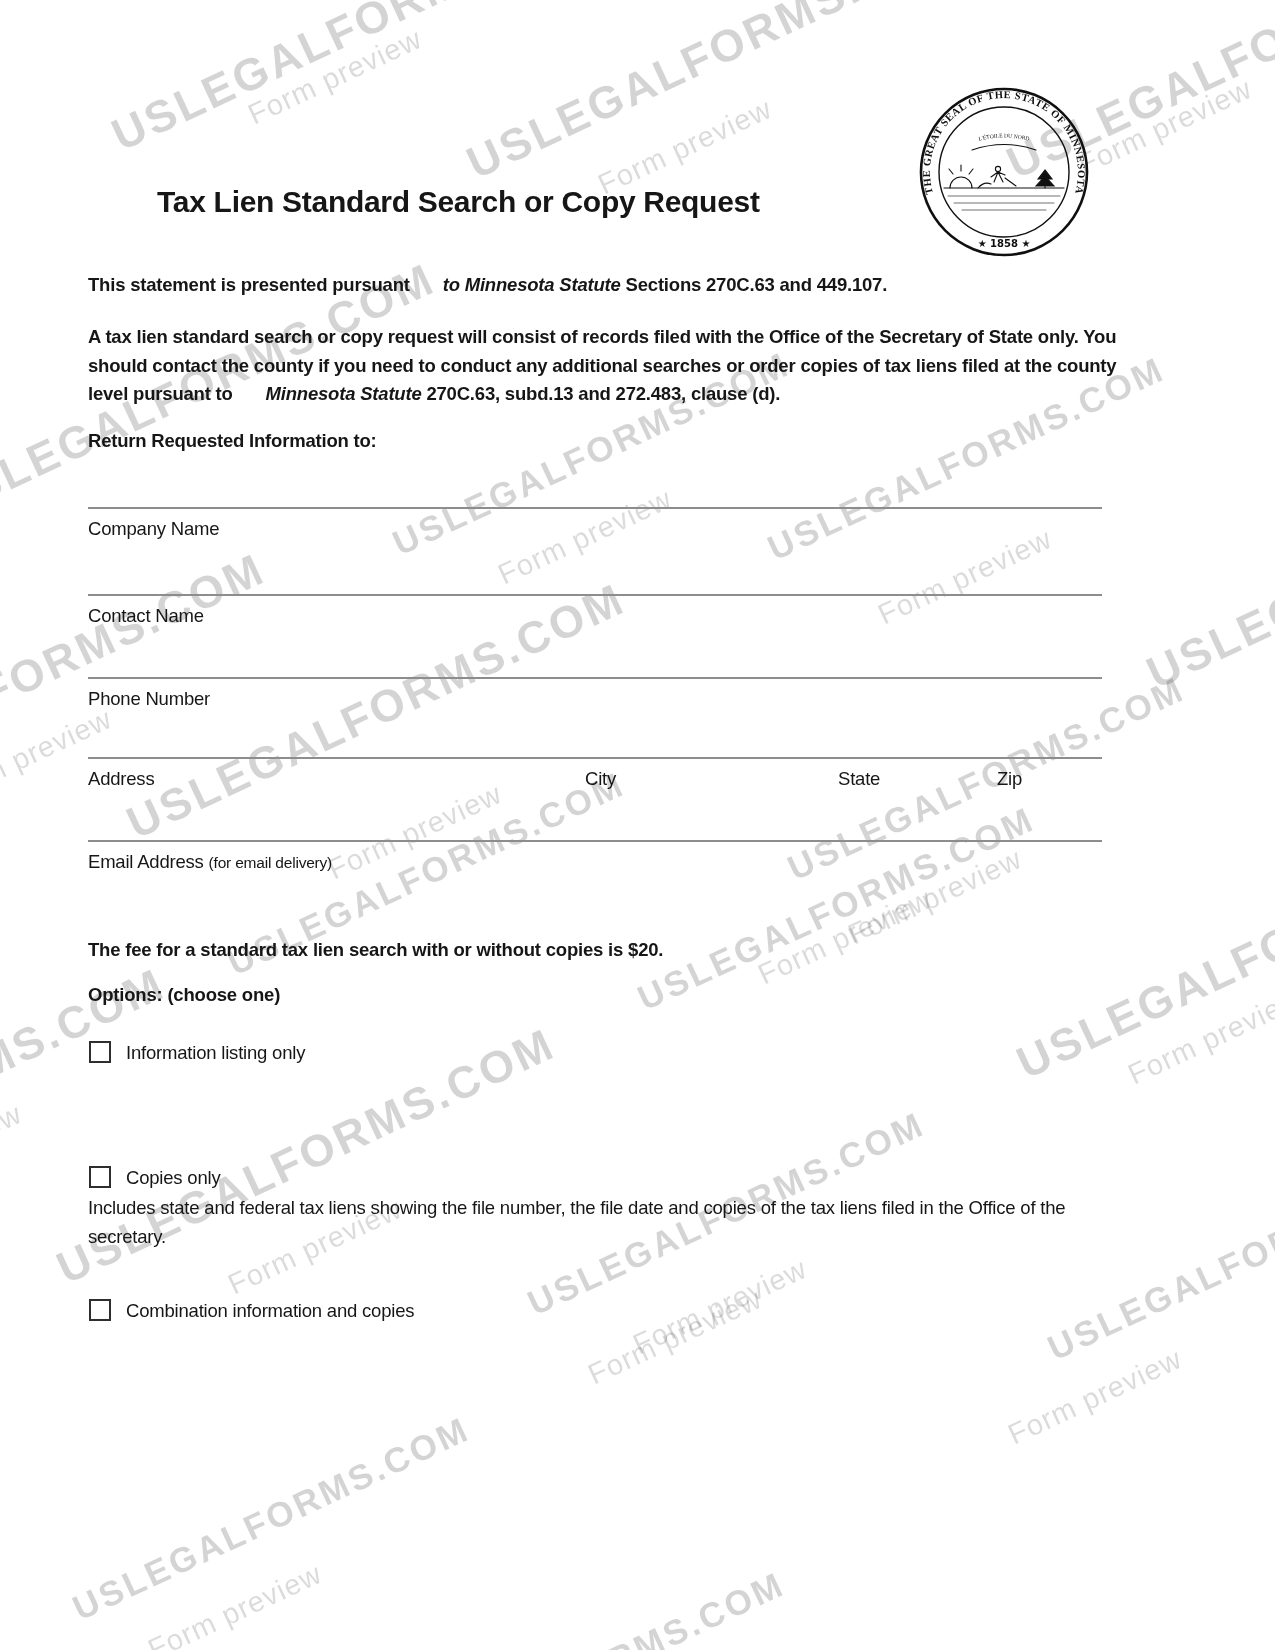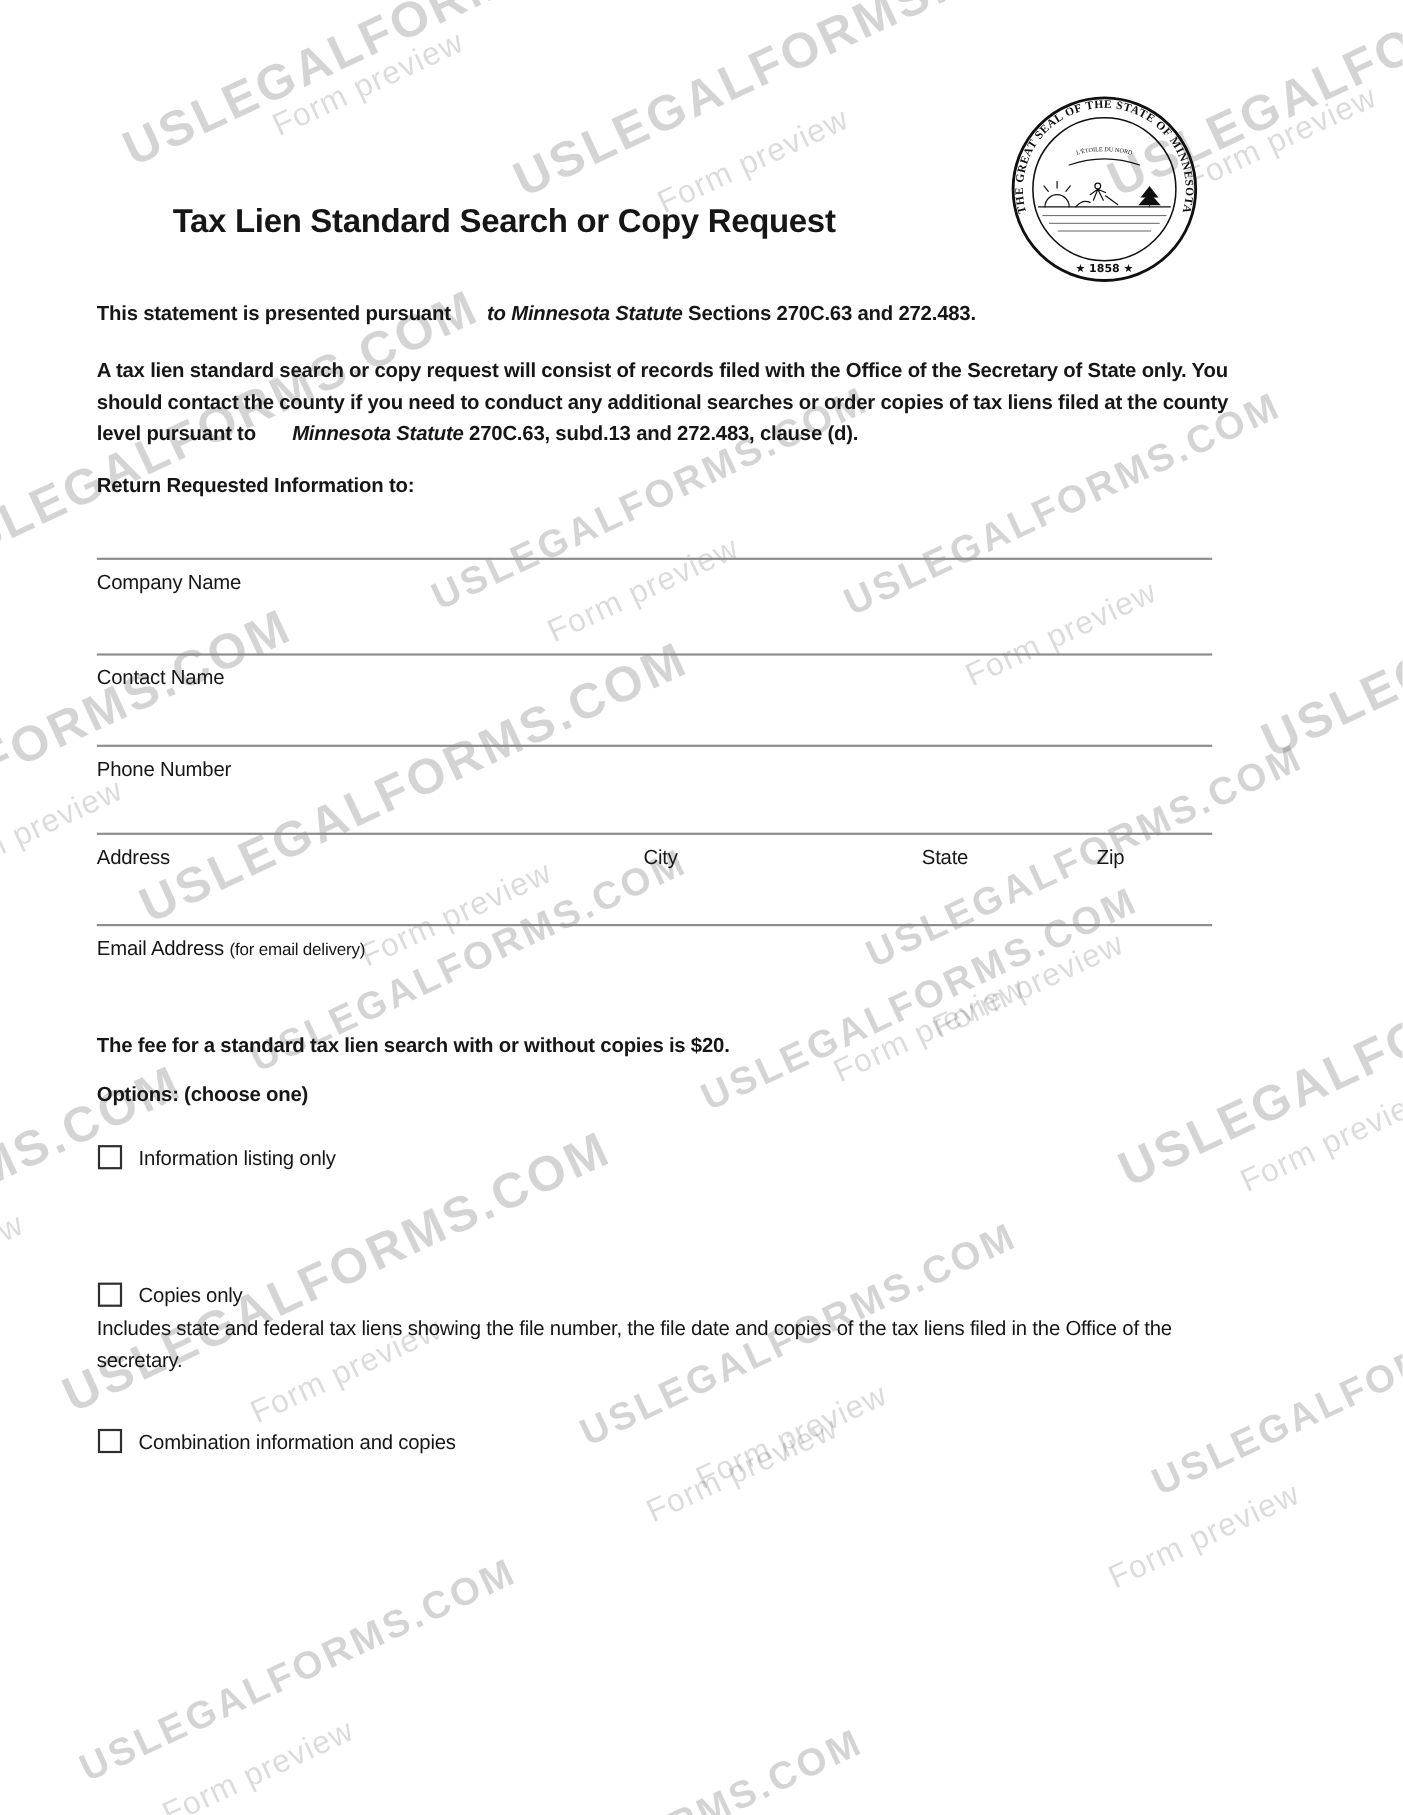--- a/index.html
+++ b/index.html
@@ -96,21 +96,21 @@
         <path d="M 127 90 l -9 10 h 18 z" fill="#101010"></path>
         <circle cx="80" cy="83" r="2.6"></circle>
         <path d="M 80 86 l -4 10 m 4 -10 l 5 10 m -5 -10 l -7 5 m 7 -5 l 7 3"></path>
         <path d="M 87 92 l 11 8"></path>
         <path d="M 60 102 q 6 -7 13 -4"></path>
       </g>
     </svg>
 
     <div class="abs subtitle">Tax Lien Standard Search or Copy Request</div>
 
-    <p class="abs para bold" style="top:271px"><span>This statement is presented pursuant </span><em>to Minnesota Statute</em><span> Sections 270C.63 and 272.483.</span></p>
+    <p class="abs para bold" style="top:271px"><span>This statement is presented pursuant </span><em>to Minnesota Statute</em><span> Sections 270C.63 and 449.107.</span></p>
 
     <p class="abs para bold" style="top:323px"><span>A tax lien standard search or copy request will consist of records filed with the Office of the Secretary of State only. You should contact the county if you need to conduct any additional searches or order copies of tax liens filed at the county level pursuant to </span><em>Minnesota Statute</em><span> 270C.63, subd.13 and 272.483, clause (d).</span></p>
 
     <div class="abs label bold" style="left:88px;top:430px">Return Requested Information to:</div>
 
     <div class="rule" style="top:507px"></div>
     <div class="abs label" style="left:88px;top:518px">Company Name</div>
 
     <div class="rule" style="top:594px"></div>
     <div class="abs label" style="left:88px;top:605px">Contact Name</div>

